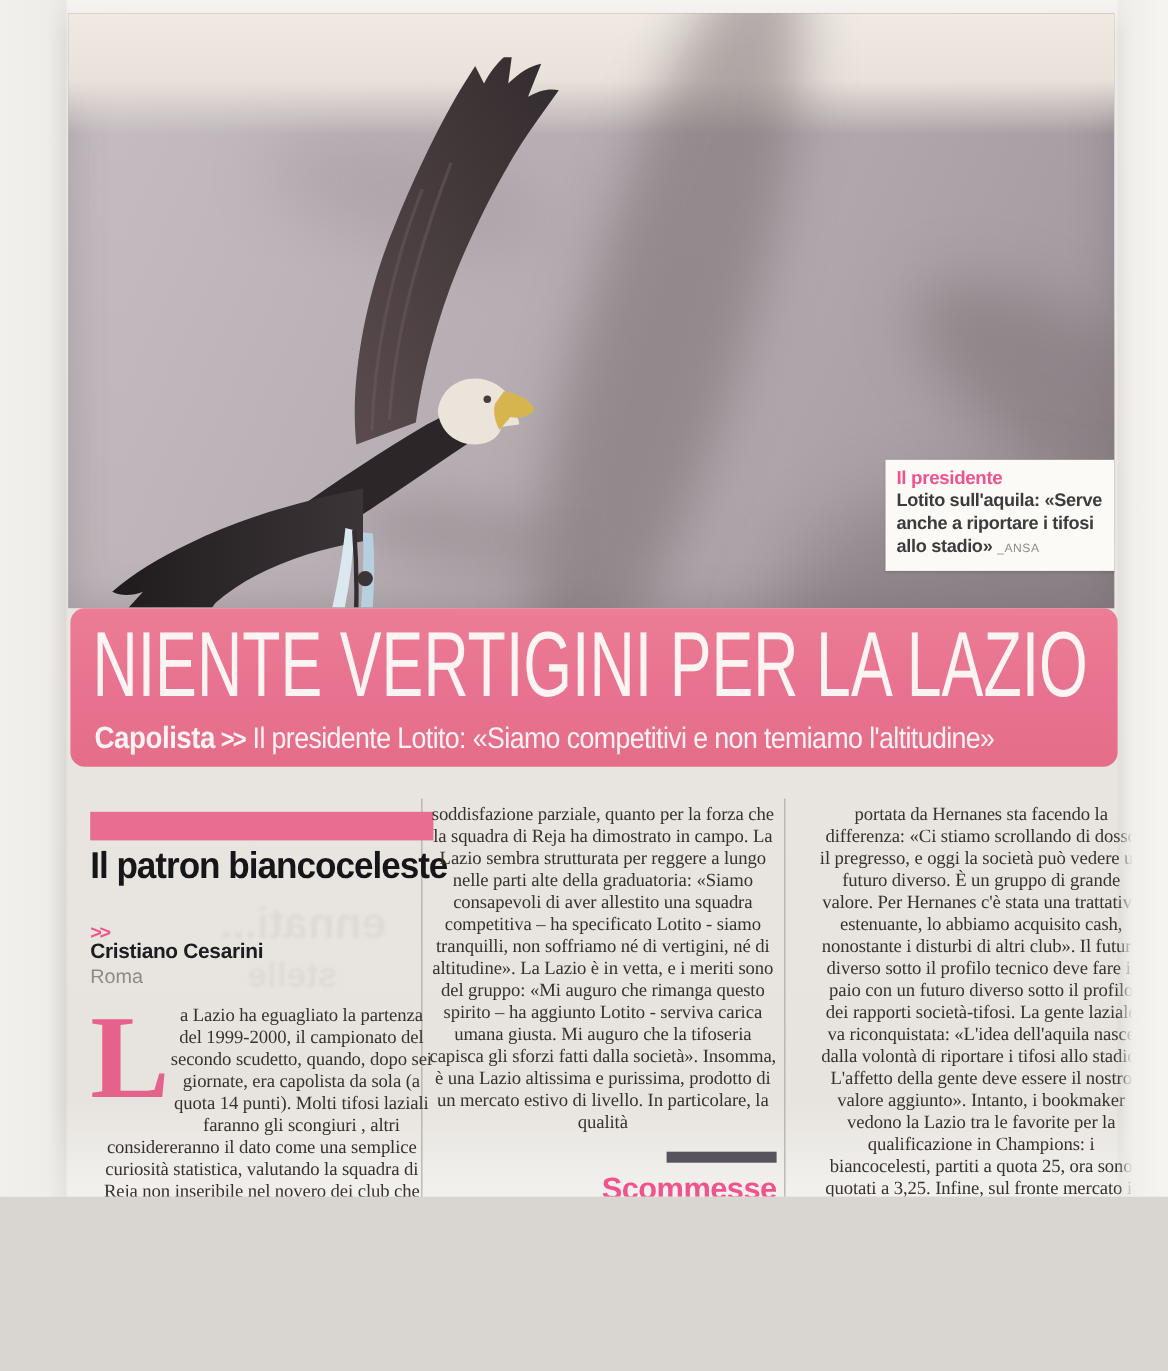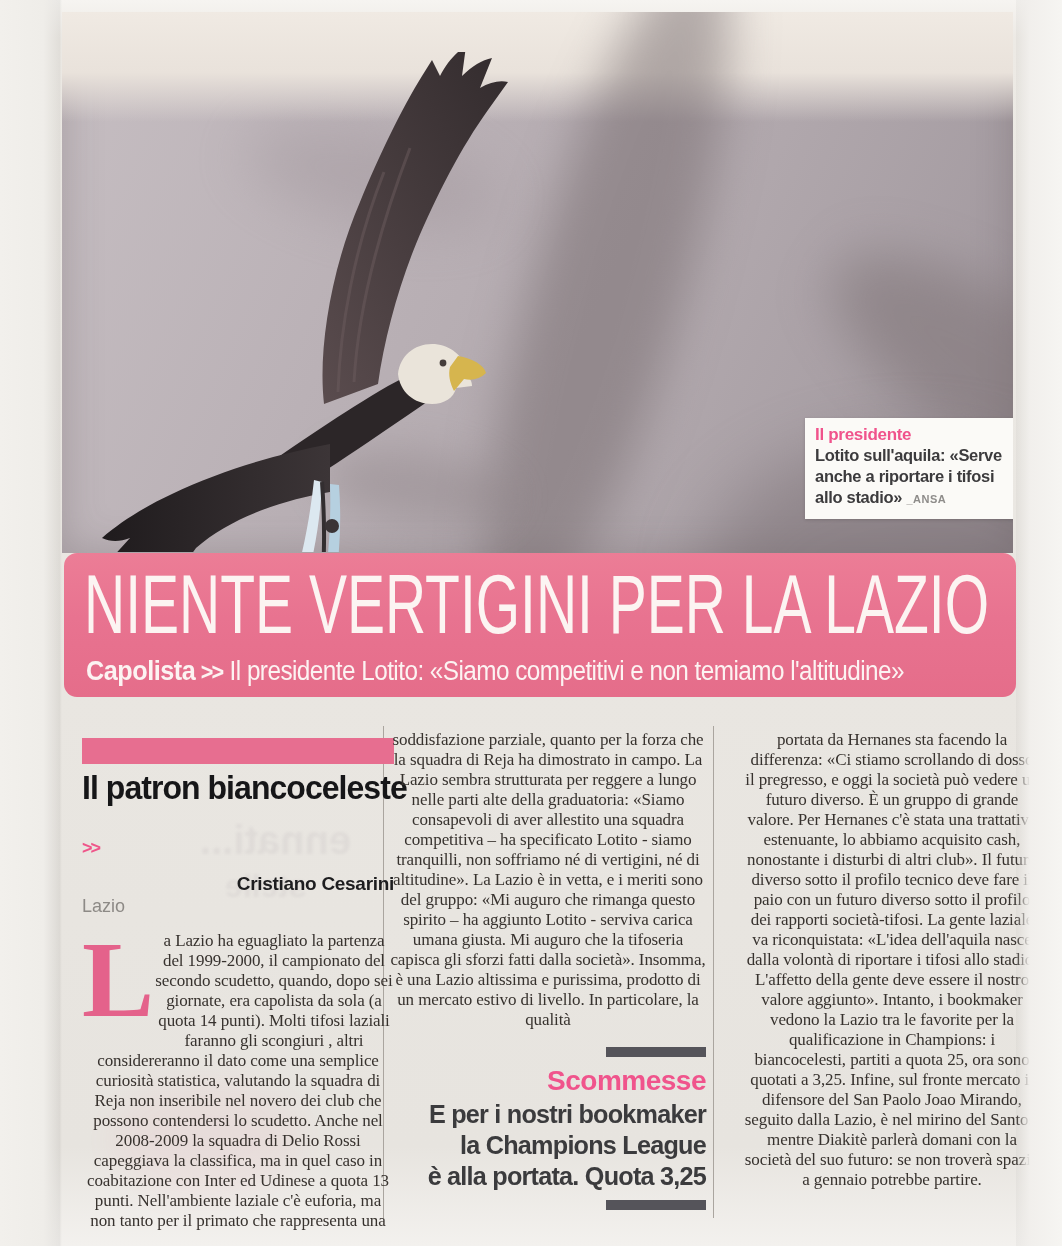--- a/index.html
+++ b/index.html
@@ -1,17 +1,17 @@
 <!DOCTYPE html>
 <html><head>
 <meta charset="utf-8">
 <style>
   html,body{margin:0;padding:0;}
   body{background:#d9d6d1;font-family:"Liberation Sans",sans-serif;}
-  .page{position:relative;width:1062px;height:1246px;overflow:hidden;
+  .page{position:relative;width:1062px;height:1088px;overflow:hidden;
     background:linear-gradient(180deg,#f6f4f1 0%,#edeae5 3%,#e9e6e1 55%,#e7e4df 92%,#f3f1ee 100%);}
   .page::before{content:"";position:absolute;left:0;top:0;width:62px;height:100%;
     background:linear-gradient(90deg,#f2f0ec 0%,#efedE9 70%,rgba(0,0,0,0.05) 96%,rgba(0,0,0,0) 100%);}
   .page::after{content:"";position:absolute;right:0;top:0;width:46px;height:100%;
     background:linear-gradient(270deg,#f6f5f2 0%,#f1efec 70%,rgba(0,0,0,0.03) 100%);}
 
   
   .photo{position:absolute;left:62px;top:12px;width:951px;height:541px;overflow:hidden;
     background:linear-gradient(115deg,#c6bec2 0%,#bab1b6 35%,#b0a7ac 65%,#9e959b 100%);
     box-shadow:inset 0 0 40px rgba(70,60,65,.25);}
@@ -23,21 +23,21 @@
   .b3{left:260px;top:440px;width:190px;height:70px;background:#857a7d;opacity:.35;filter:blur(20px);transform:rotate(8deg);}
   .b4{left:640px;top:430px;width:420px;height:260px;background:#6e6367;opacity:.4;filter:blur(34px);}
   .b5{left:180px;top:120px;width:260px;height:90px;background:#9d9298;opacity:.4;filter:blur(28px);transform:rotate(12deg);}
   .eagle{position:absolute;left:30px;top:40px;}
 
   
   .caption{position:absolute;left:743px;top:406px;width:212px;background:#fbfaf7;
     padding:7px 10px 9px 10px;box-sizing:border-box;box-shadow:0 1px 3px rgba(0,0,0,.15);}
   .caption-title{font-weight:bold;font-size:17px;color:#f0538c;line-height:20px;letter-spacing:-.3px;}
   .caption-body{font-weight:bold;font-size:16.5px;color:#3c3b3d;line-height:21px;letter-spacing:-.3px;}
-  .credit{font-weight:bold;font-size:11px;color:#8e8c8a;letter-spacing:.5px;}
+  .credit{font-weight:normal;font-size:11px;color:#8e8c8a;letter-spacing:.5px;}
 
   
   .banner{position:absolute;left:64px;top:553px;width:952px;height:144px;
     background:linear-gradient(180deg,#ec7d96 0%,#e87390 45%,#e56d8a 100%);border-radius:13px;}
   .banner svg{display:block;margin:10px 0 0 20px;}
   .subhead{position:absolute;left:22px;top:102px;display:flex;align-items:baseline;
     transform:scaleX(.9);transform-origin:left;white-space:nowrap;color:#fcf3f2;}
   .kicker{font-weight:bold;font-size:28px;letter-spacing:-.5px;}
   .kick-chev{font-weight:bold;font-size:24px;margin:0 8px 0 6px;letter-spacing:-2px;}
   .subtitle{font-size:27px;letter-spacing:-.6px;}
@@ -50,21 +50,21 @@
   .col{position:absolute;top:0;}
   .col1{left:18px;width:312px;}
   .col2{left:326px;width:316px;}
   .col3{left:680px;width:296px;}
 
   .pinkbar{width:312px;height:26px;background:#e76e90;margin-top:16px;}
   .section-title{font-family:"Liberation Sans",sans-serif;font-weight:bold;font-size:34px;
     color:#161618;margin:4px 0 0 0;transform:scaleX(.94);transform-origin:left;letter-spacing:-1px;white-space:nowrap;}
   .byline{margin-top:34px;}
   .byline-chev{color:#ef5589;font-weight:bold;font-size:18px;letter-spacing:-2px;line-height:14px;}
-  .author{font-weight:bold;font-size:19px;color:#1d1d1f;letter-spacing:-.3px;margin-top:18px;text-align:right;}
+  .author{font-weight:bold;font-size:19px;color:#1d1d1f;letter-spacing:-.3px;margin-top:0;}
   .city{font-size:18px;color:#8d8a86;margin-top:1px;}
 
   .bodytext{font-family:"Liberation Serif",serif;font-size:17px;line-height:20px;
     color:#37322e;text-align:center;letter-spacing:-.1px;}
   .col1 .bodytext{margin-top:14px;}
   .col2 .bodytext,.col3 .bodytext{margin-top:8px;}
   .dropcap{float:left;font-family:"Liberation Serif",serif;font-weight:bold;font-size:108px;
     line-height:86px;height:96px;width:64px;color:#e4628b;margin:6px 8px 0 0;}
 
   
@@ -154,21 +154,21 @@
   <div class="article">
     <div class="vrule vr1"></div>
     <div class="vrule vr2"></div>
 
     <div class="col col1">
       <div class="pinkbar"></div>
       <div class="section-title">Il patron biancoceleste</div>
       <div class="byline">
         <div class="byline-chev">&gt;&gt;</div>
         <div class="author">Cristiano Cesarini</div>
-        <div class="city">Lazio</div>
+        <div class="city">Roma</div>
       </div>
       <p class="bodytext"><span class="dropcap">L</span><span>a Lazio ha eguagliato la partenza del 1999-2000, il campionato del secondo scudetto, quando, dopo sei giornate, era capolista da sola (a quota 14 punti). Molti tifosi laziali faranno gli scongiuri , altri considereranno il dato come una semplice curiosità statistica, valutando la squadra di Reja non inseribile nel novero dei club che possono contendersi lo scudetto. Anche nel 2008-2009 la squadra di Delio Rossi capeggiava la classifica, ma in quel caso in coabitazione con Inter ed Udinese a quota 13 punti. Nell'ambiente laziale c'è euforia, ma non tanto per il primato che rappresenta una</span></p>
     </div>
 
     <div class="col col2">
       <p class="bodytext">soddisfazione parziale, quanto per la forza che la squadra di Reja ha dimostrato in campo. La Lazio sembra strutturata per reggere a lungo nelle parti alte della graduatoria: «Siamo consapevoli di aver allestito una squadra competitiva – ha specificato Lotito - siamo tranquilli, non soffriamo né di vertigini, né di altitudine». La Lazio è in vetta, e i meriti sono del gruppo: «Mi auguro che rimanga questo spirito – ha aggiunto Lotito - serviva carica umana giusta. Mi auguro che la tifoseria capisca gli sforzi fatti dalla società». Insomma, è una Lazio altissima e purissima, prodotto di un mercato estivo di livello. In particolare, la qualità</p>
       <div class="betbox">
         <div class="betbar top"></div>
         <div class="bet-title">Scommesse</div>
         <div class="bet-text">

